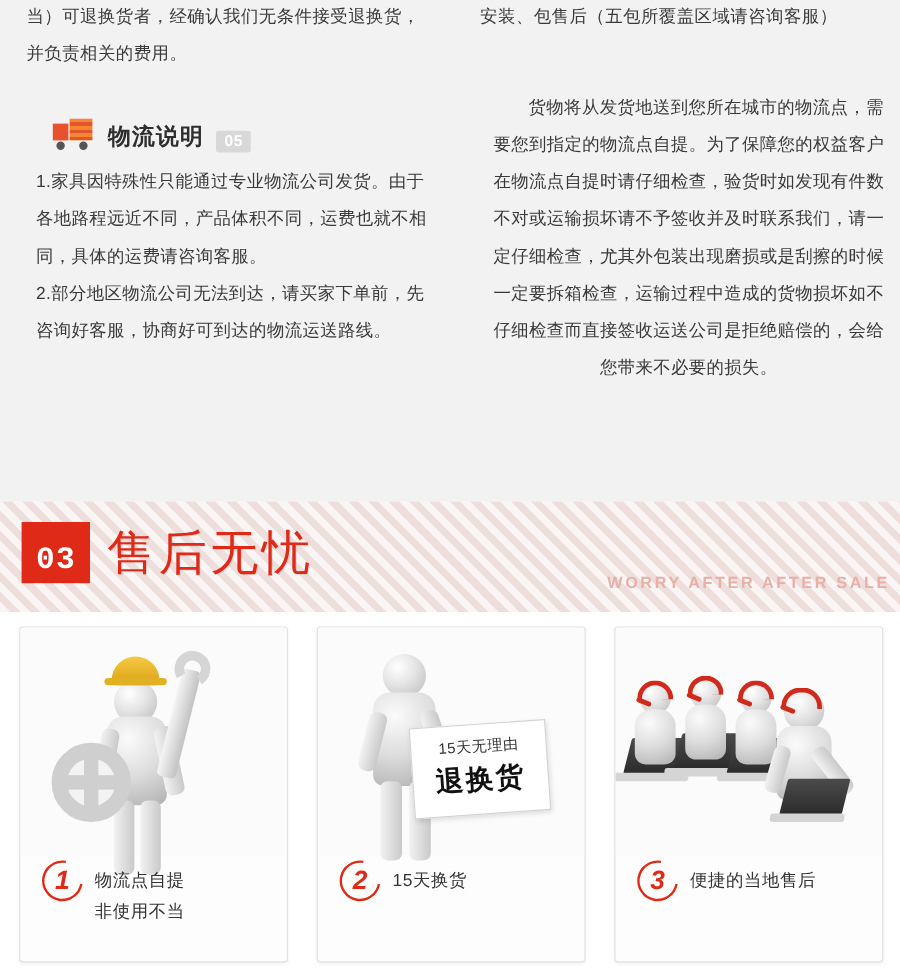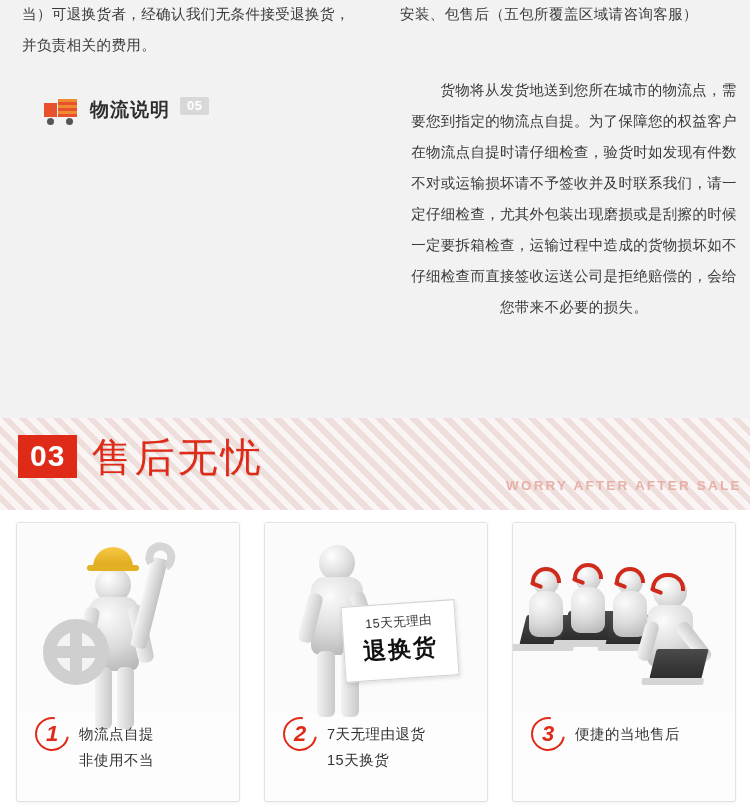--- a/index.html
+++ b/index.html
@@ -48,21 +48,21 @@
   .clip-top .inner {
     position: absolute;
     top: -32px;
     left: 0;
     width: 100%;
   }
 
   
   .head-row {
     display: flex;
-    align-items: flex-start;
+    align-items: flex-end;
     margin: 22px 0 10px 22px;
   }
   .head-icon {
     width: 34px;
     height: 30px;
     margin-right: 12px;
     position: relative;
     flex: none;
   }
   .head-title {
@@ -146,24 +146,24 @@
   }
   .banner-inner {
     position: absolute;
     left: 18px; top: 17px;
     display: flex;
     align-items: center;
   }
   .banner-num {
     background: #e02a18;
     color: #ffffff;
-    font-size: 30px;
+    font-size: 26px;
     font-weight: bold;
-    font-family: Liberation Sans, sans-serif;
-    padding: 6px 12px 7px 12px;
+    font-family: Liberation Mono, monospace;
+    padding: 18px 12px 7px 12px;
     letter-spacing: 1px;
     line-height: 1;
   }
   .banner-title {
     color: #e02a18;
     font-size: 40px;
     font-weight: normal;
     letter-spacing: 3px;
     margin-left: 14px;
     line-height: 1;
@@ -403,20 +403,24 @@
         <div class="head-icon truck">
           <div class="cab"></div>
             <div class="body"></div>
             <div class="w1"></div>
             <div class="w2"></div>
         </div>
         <div class="head-title">物流说明</div>
         <div class="head-num">05</div>
       </div>
 
+      <div class="body-text">
+        <p>1.家具因特殊性只能通过专业物流公司发货。由于各地路程远近不同，产品体积不同，运费也就不相同，具体的运费请咨询客服。</p>
+        <p>2.部分地区物流公司无法到达，请买家下单前，先咨询好客服，协商好可到达的物流运送路线。</p>
+      </div>
     </div>
 
     <div class="col col-right">
       <div class="clip-top">
         <div class="inner">
           <div class="cont-text">5包服务：包长途运输、包商城底运、包工楼梯、包安装、包售后（五包所覆盖区域请咨询客服）</div>
         </div>
       </div>
 
 
@@ -470,21 +474,20 @@
           <div class="leg" style="left:36px; top:106px; width:18px; height:66px;"></div>
         </div>
         <div class="sign">
           <div class="s1">15天无理由</div>
           <div class="s2">退换货</div>
         </div>
       </div>
       <div class="card-foot">
         <div class="foot-num">2</div>
         <div class="foot-lines">
-          <div>7天无理由退货</div>
           <div>15天换货</div>
         </div>
       </div>
     </div>
 
     <div class="card card3">
       <div class="card-art">
 
         <div class="laptop" style="left:10px; top:92px;"></div>
         <div class="laptop" style="left:52px; top:88px;"></div>

